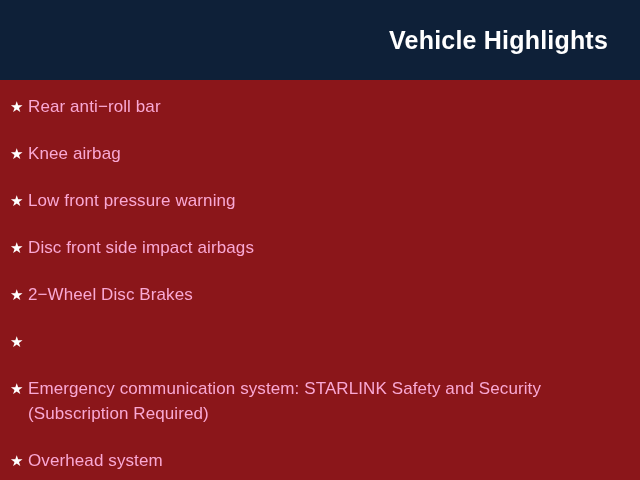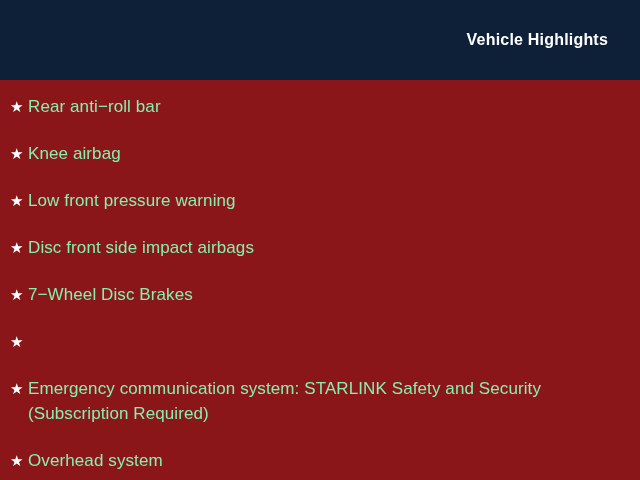--- a/index.html
+++ b/index.html
@@ -29,21 +29,21 @@
     height: 80px;
     background: #0e2038;
     display: flex;
     align-items: center;
     justify-content: flex-end;
     box-sizing: border-box;
     padding-right: 32px;
   }
   .header-title {
     color: #ffffff;
-    font-size: 16px;
+    font-size: 25px;
     font-weight: bold;
     letter-spacing: 0.2px;
     line-height: 1;
     white-space: nowrap;
   }
   .highlights-body {
     position: absolute;
     left: 0;
     top: 80px;
     width: 640px;
@@ -59,21 +59,21 @@
   .bullet-star {
     flex: 0 0 auto;
     width: 18px;
     color: #ffffff;
     font-size: 15px;
     line-height: 25px;
     text-align: left;
     user-select: none;
   }
   .highlight-text {
-    color: #86efac;
+    color: #f9a8d4;
     font-size: 17px;
     line-height: 25px;
     letter-spacing: 0.1px;
     max-width: 590px;
   }
 </style>
 </head>
 <body>
 
 <div class="slide">
@@ -99,21 +99,21 @@
       <span class="highlight-text">Low front pressure warning</span>
     </div>
 
     <div class="highlight-item">
       <span class="bullet-star">★</span>
       <span class="highlight-text">Disc front side impact airbags</span>
     </div>
 
     <div class="highlight-item">
       <span class="bullet-star">★</span>
-      <span class="highlight-text">7−Wheel Disc Brakes</span>
+      <span class="highlight-text">2−Wheel Disc Brakes</span>
     </div>
 
     <div class="highlight-item">
       <span class="bullet-star">★</span>
     </div>
 
     <div class="highlight-item">
       <span class="bullet-star">★</span>
       <span class="highlight-text">Emergency communication system: STARLINK Safety and Security (Subscription Required)</span>
     </div>

